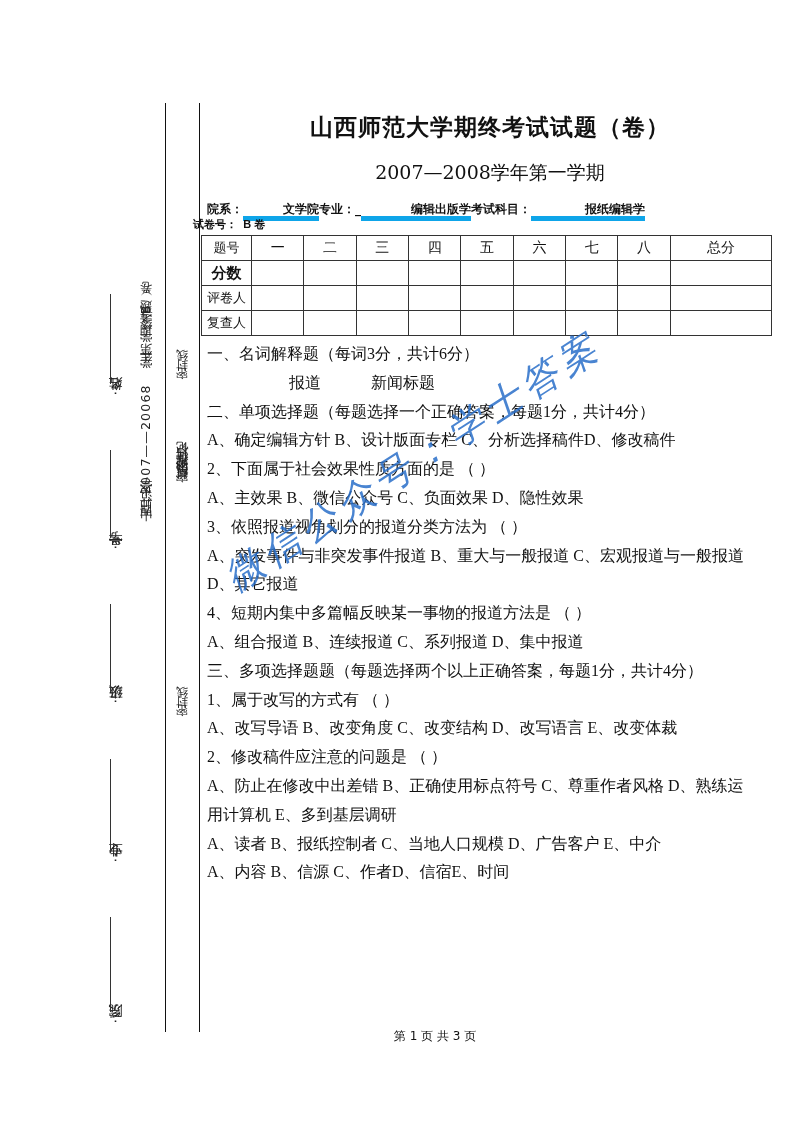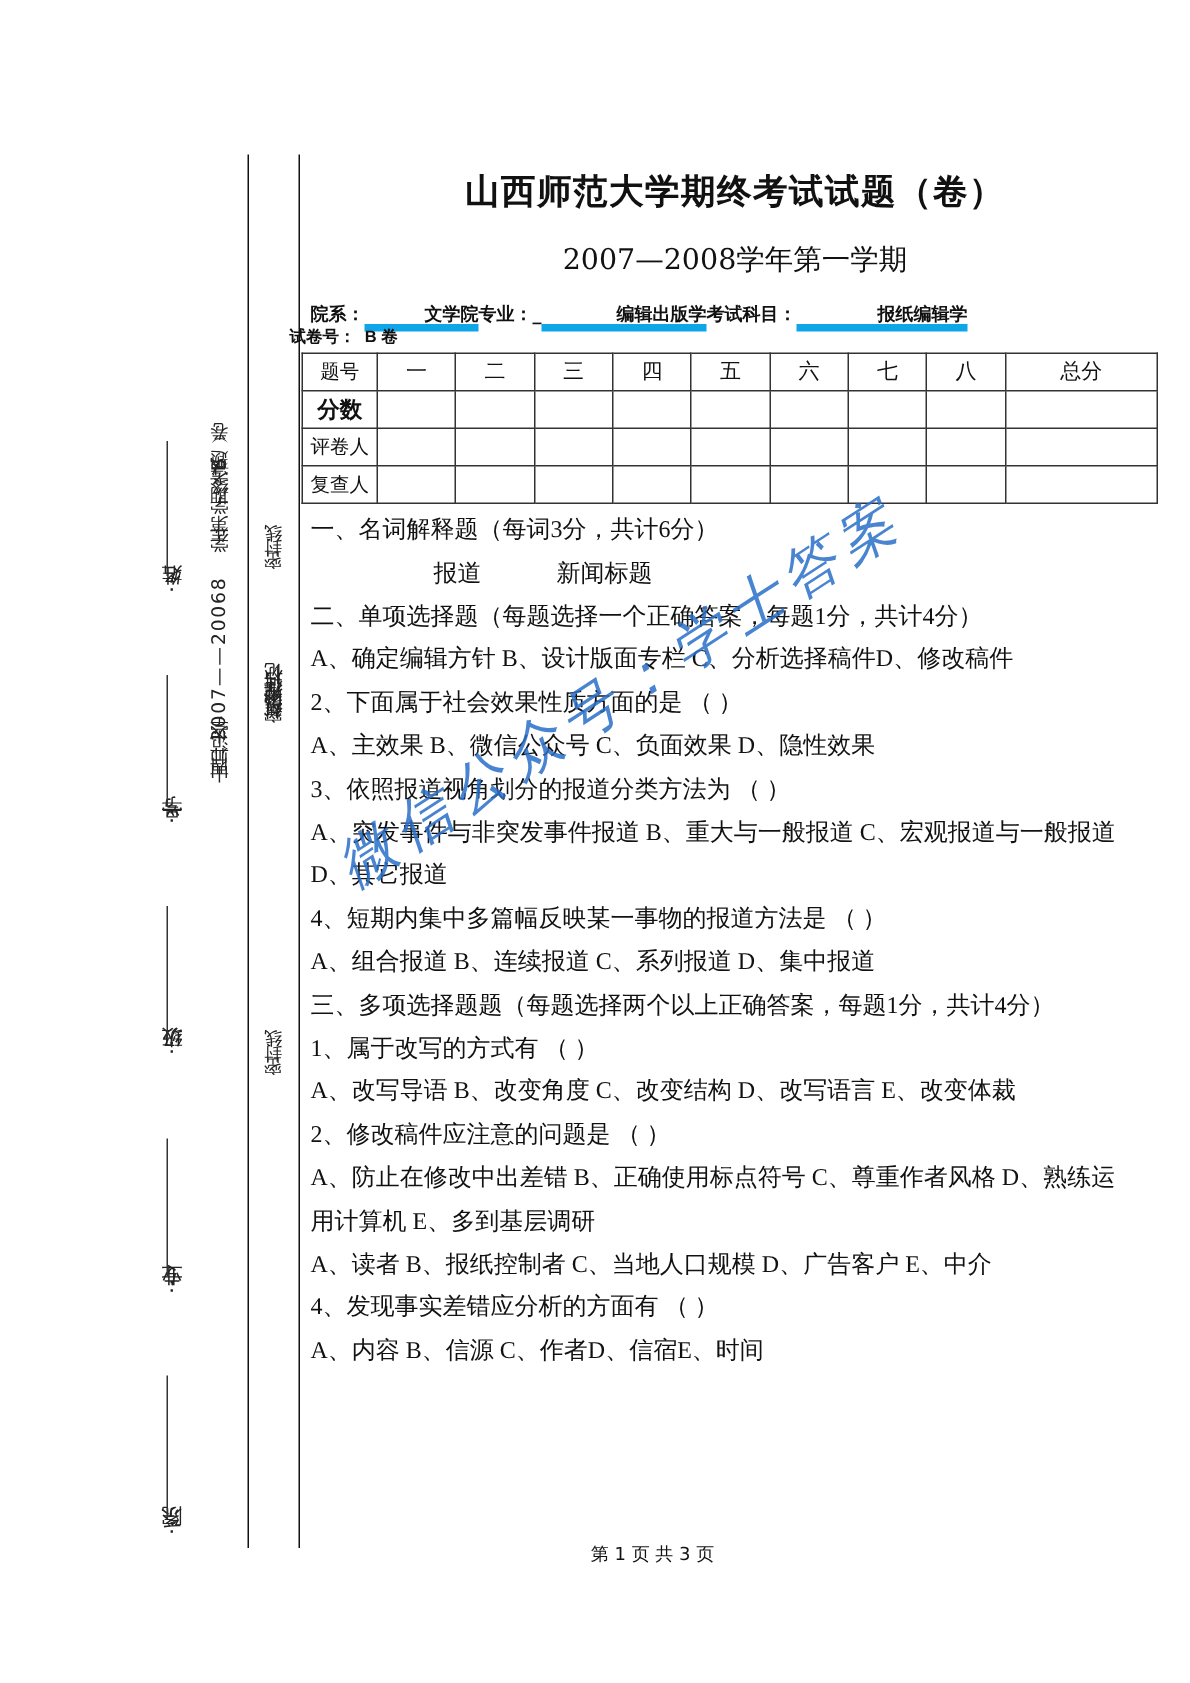--- a/index.html
+++ b/index.html
@@ -130,19 +130,18 @@
   <div class="line">D、其它报道</div>
   <div class="line">4、短期内集中多篇幅反映某一事物的报道方法是 （ ）</div>
   <div class="line">A、组合报道  B、连续报道  C、系列报道  D、集中报道</div>
   <div class="line">三、多项选择题题（每题选择两个以上正确答案，每题1分，共计4分）</div>
   <div class="line">1、属于改写的方式有  （      ）</div>
   <div class="line">A、改写导语  B、改变角度  C、改变结构  D、改写语言  E、改变体裁</div>
   <div class="line">2、修改稿件应注意的问题是  （      ）</div>
   <div class="line">A、防止在修改中出差错 B、正确使用标点符号  C、尊重作者风格  D、熟练运</div>
   <div class="line">用计算机 E、多到基层调研</div>
   <div class="line">A、读者  B、报纸控制者 C、当地人口规模 D、广告客户  E、中介</div>
-  <div class="line">4、发现事实差错应分析的方面有   （      ）</div>
   <div class="line">A、内容 B、信源 C、作者D、信宿E、时间</div>
 </div>
 
 <div class="watermark">微信公众号：学士答案</div>
 
 <div class="footer">第 1 页 共 3 页</div>
 
 </body></html>

